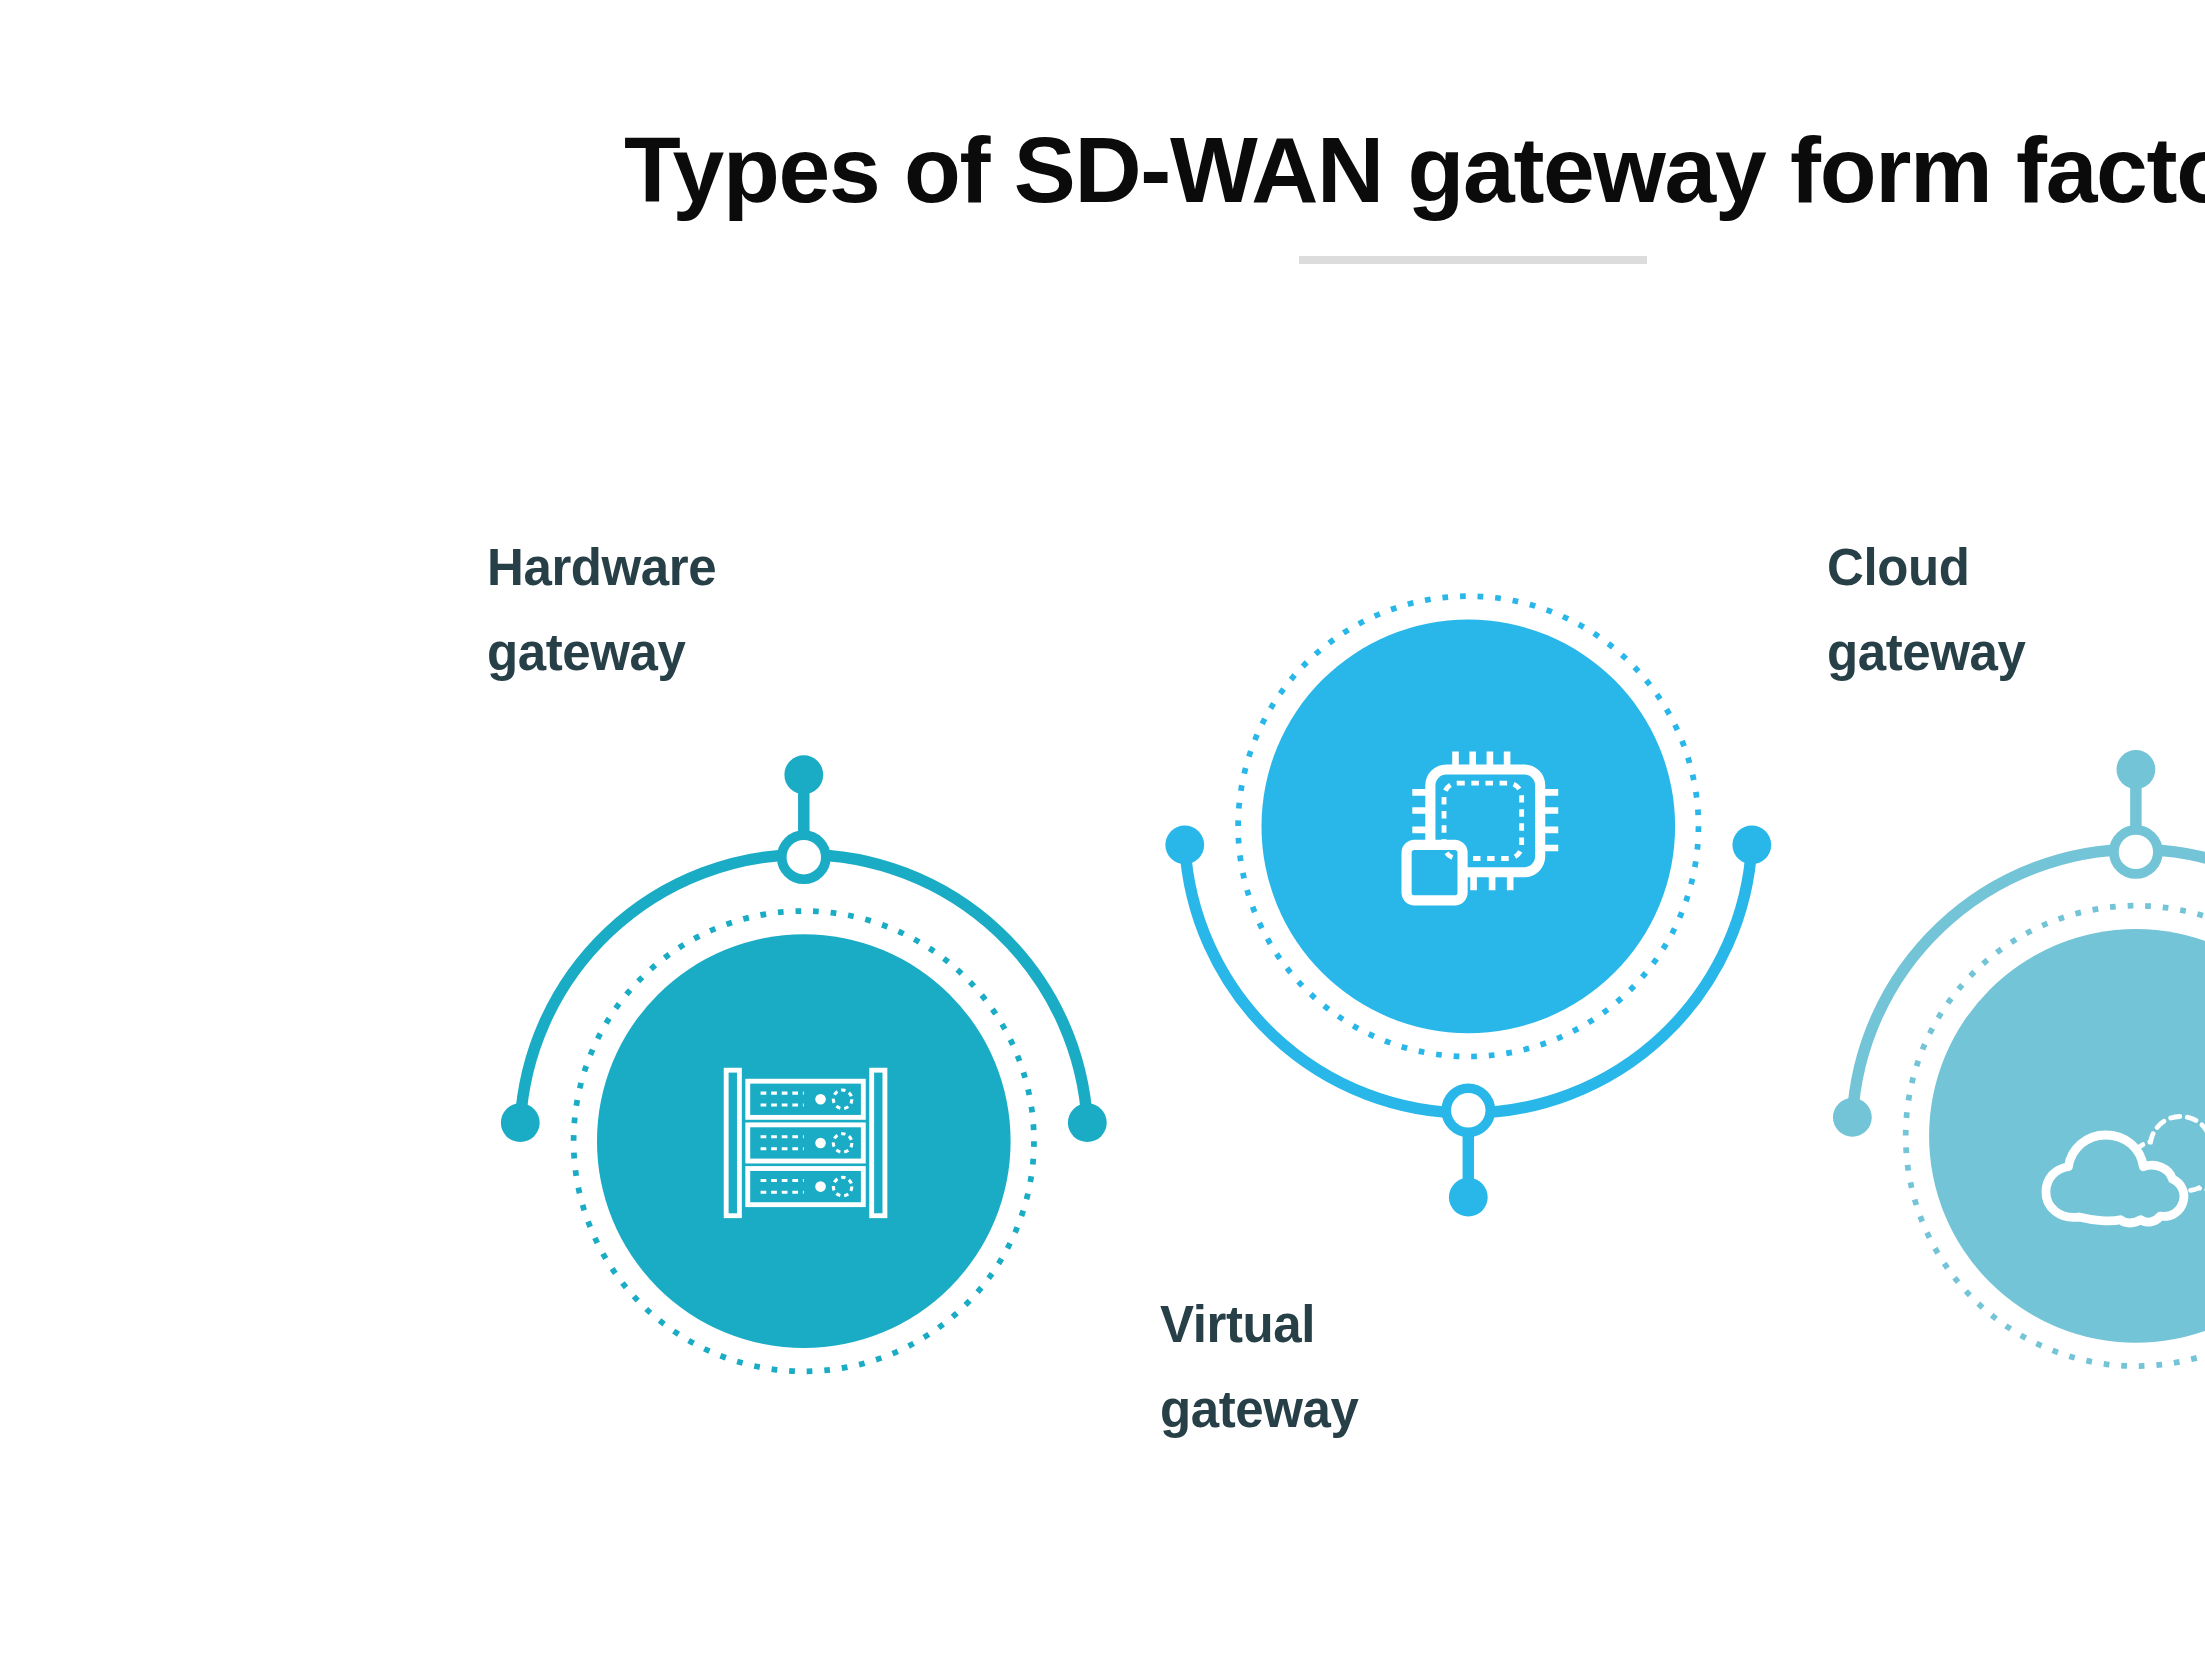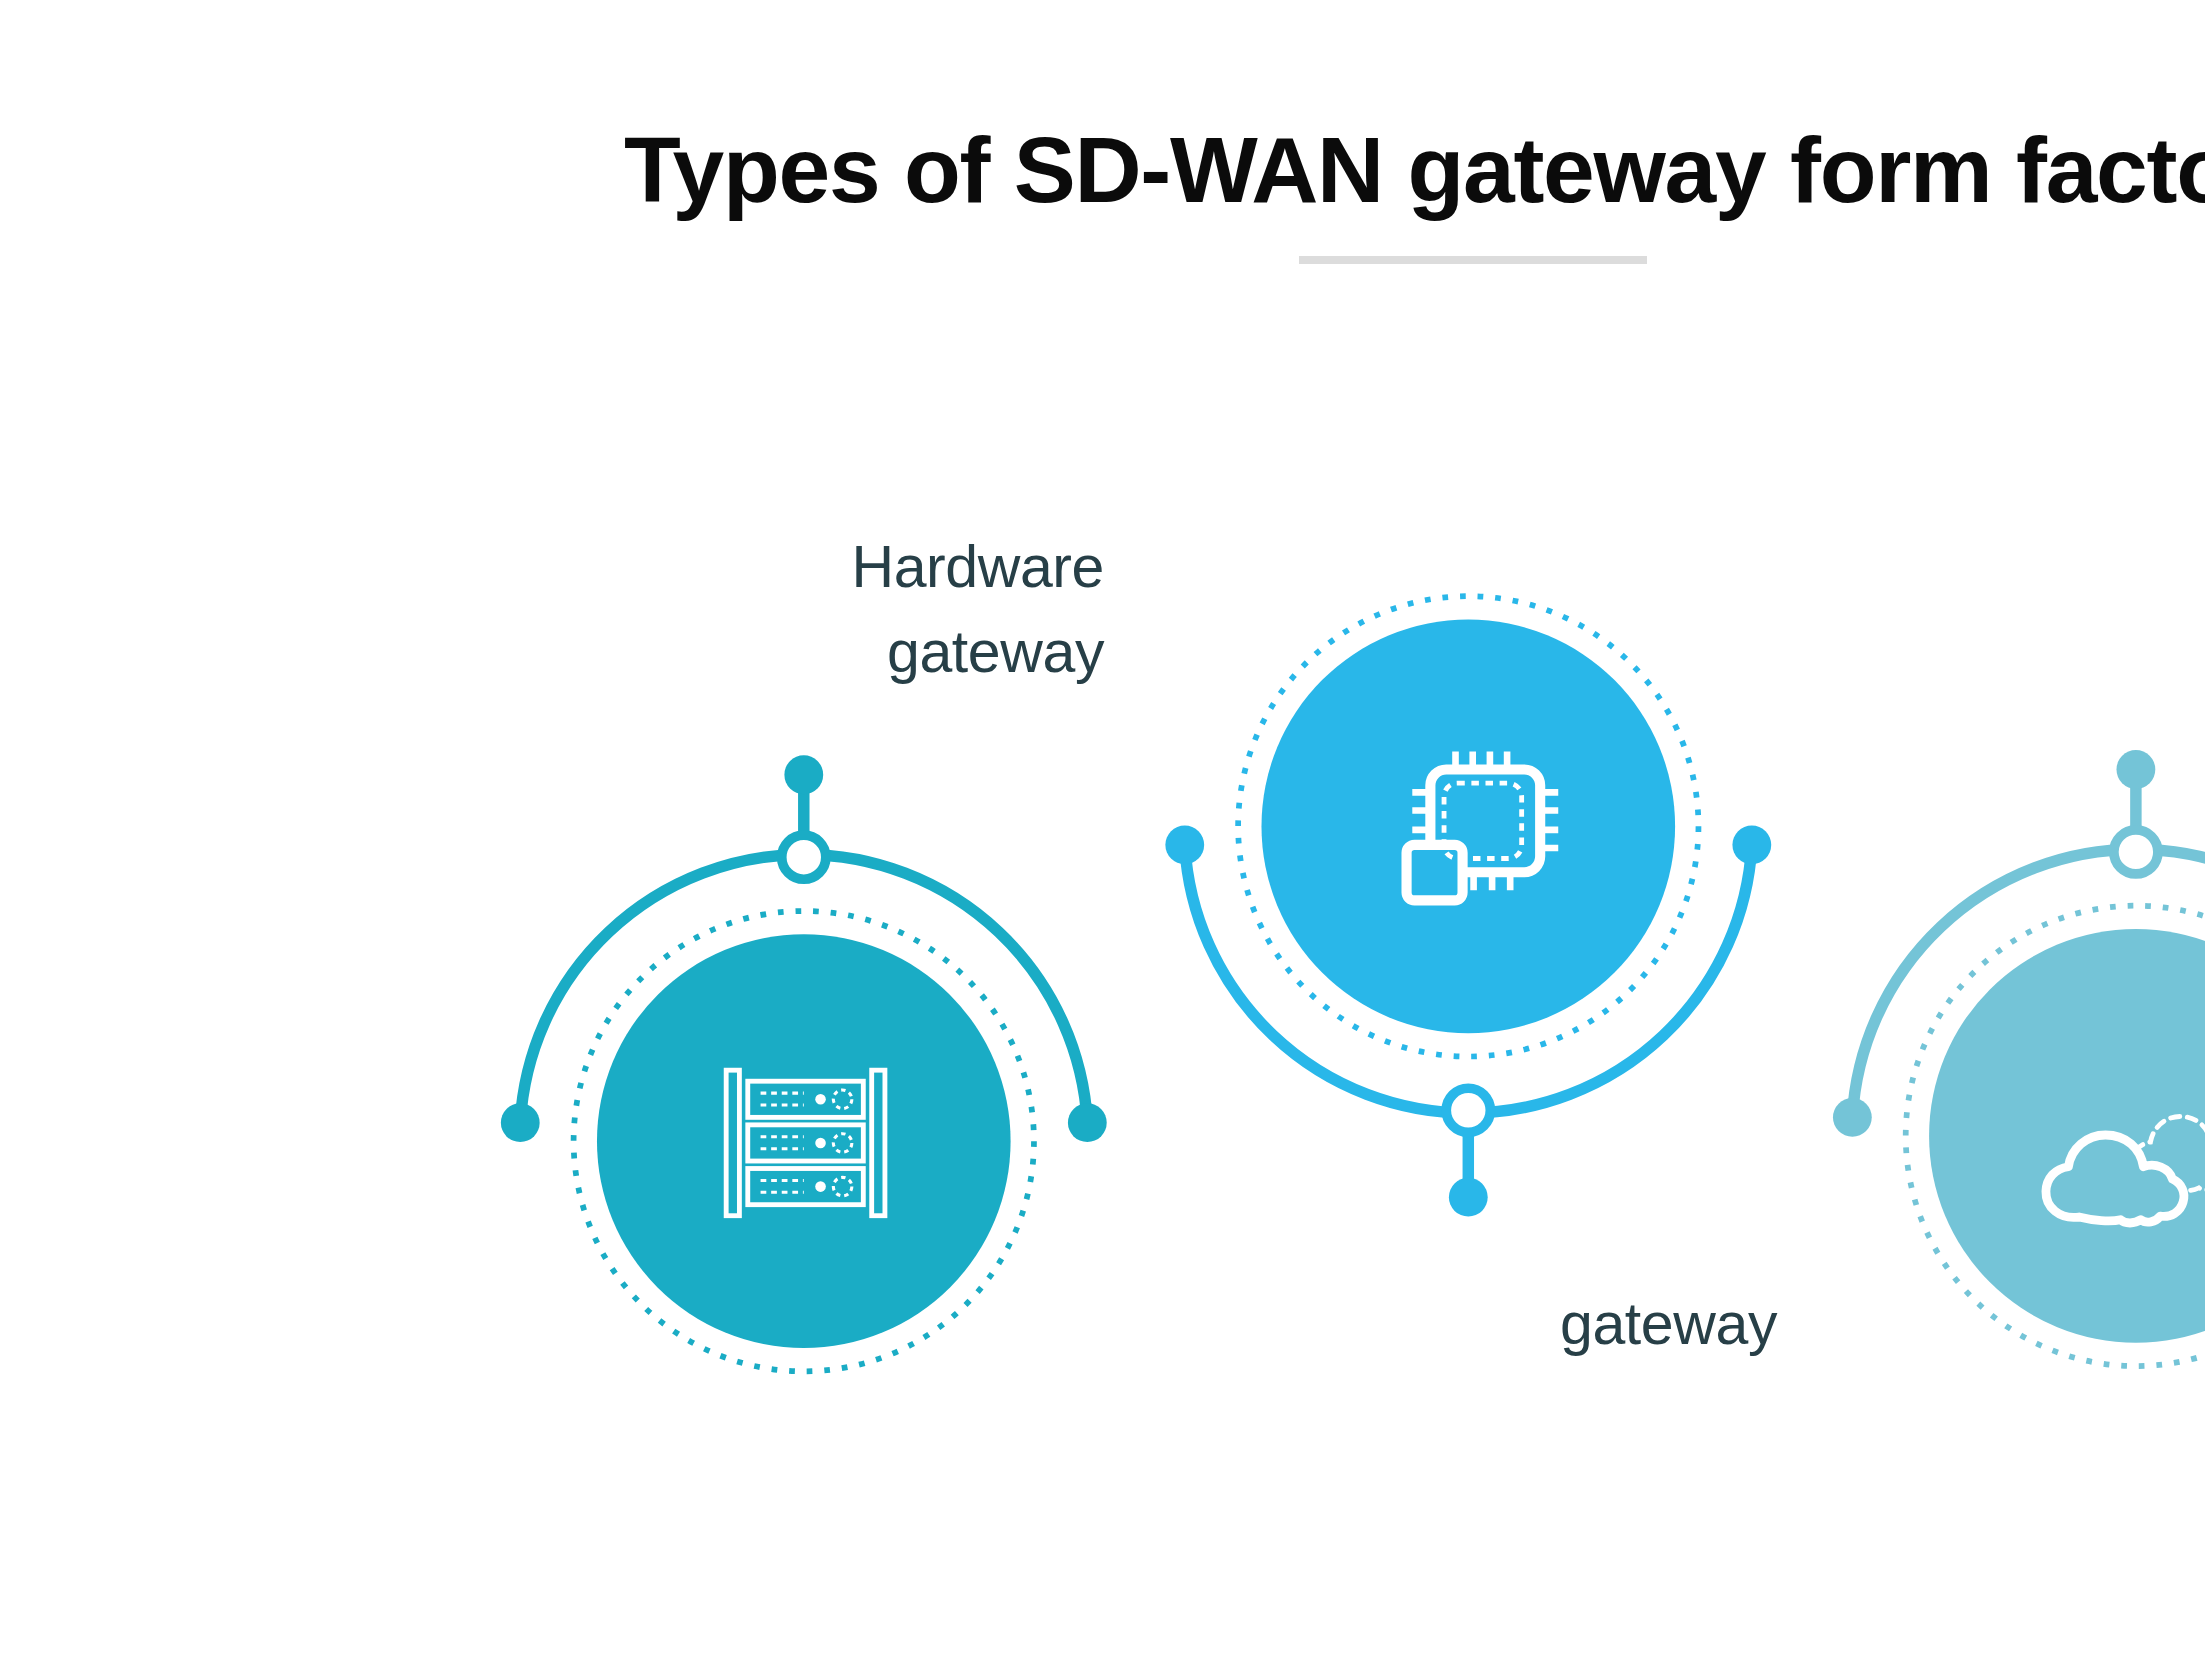--- a/index.html
+++ b/index.html
@@ -25,24 +25,24 @@
   }
   .divider {
     position: absolute;
     left: 1299px; top: 256px;
     width: 348px; height: 8px;
     background: #DCDCDC;
   }
   .label {
     position: absolute;
     width: 617px;
-    text-align: right;
-    font-size: 59px;
+    text-align: left;
+    font-size: 51px;
     line-height: 85px;
-    font-weight: 400;
+    font-weight: 700;
     color: #273F47;
     letter-spacing: -0.4px;
   }
   .label-hw    { left: 487px; top: 525px; }  
   .label-cloud { left: 1827px; top: 525px; }  
   .label-virt  { left: 1160px; top: 1282px; }  
 </style>
 </head>
 <body>
 
@@ -136,20 +136,21 @@
 
   <h1 class="title">Types of SD-WAN gateway form factors</h1>
   <div class="divider"></div>
 
   <div class="label label-hw">
     <div>Hardware</div>
     <div>gateway</div>
   </div>
 
   <div class="label label-virt">
+    <div>Virtual</div>
     <div>gateway</div>
   </div>
 
   <div class="label label-cloud">
     <div>Cloud</div>
     <div>gateway</div>
   </div>
 
 </div>
 

